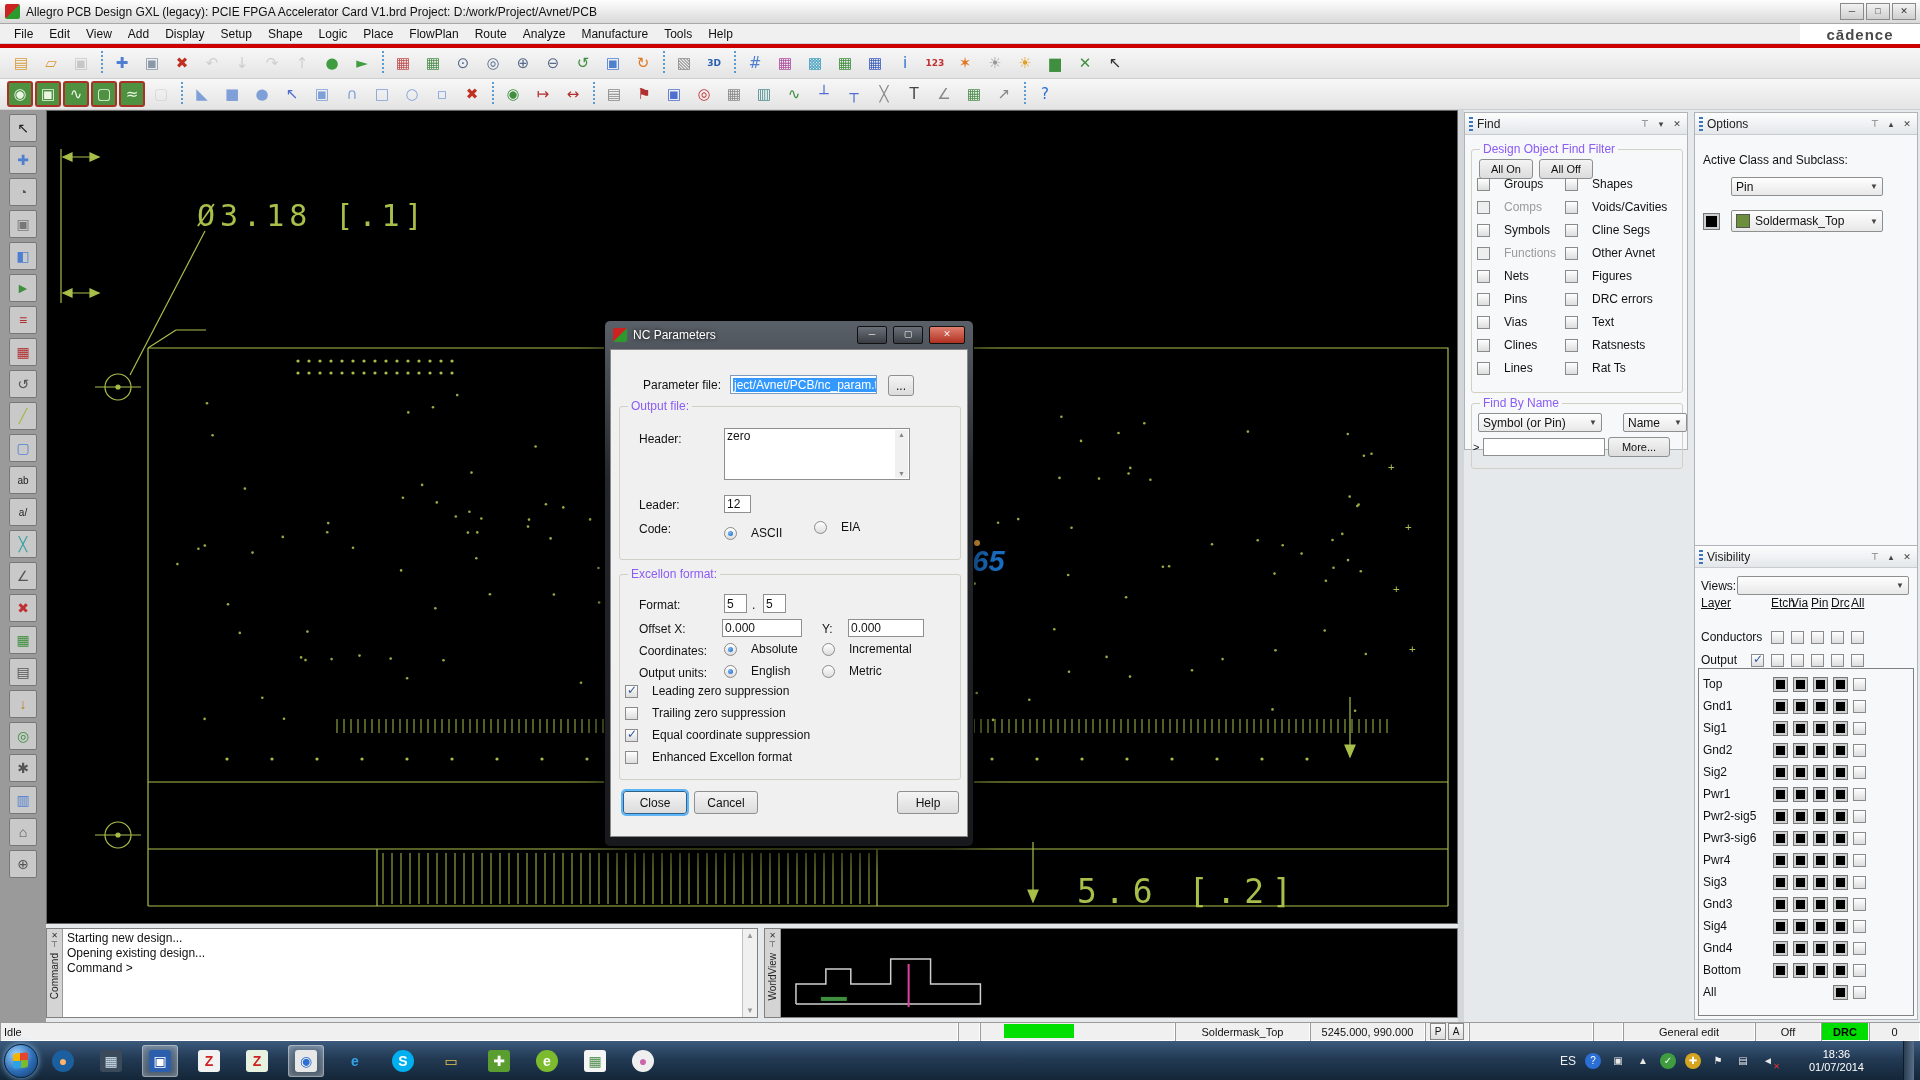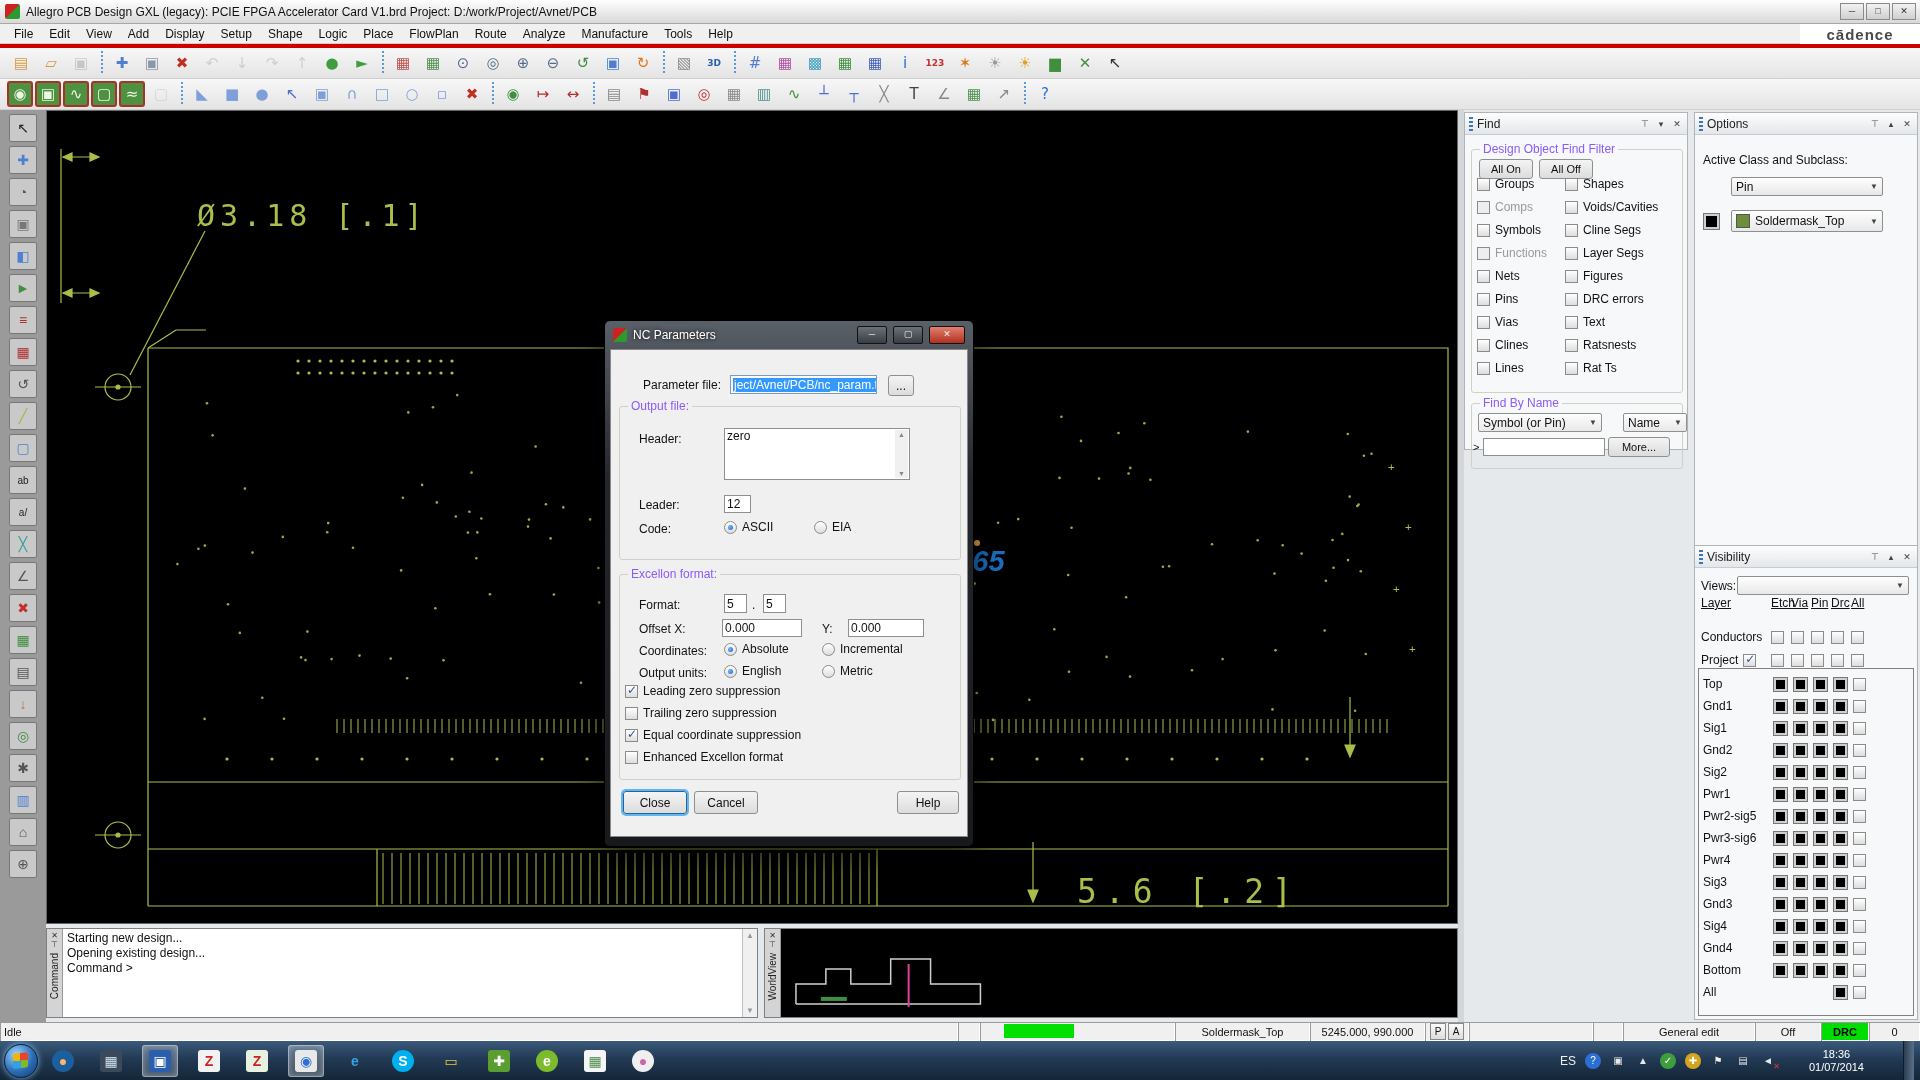--- a/index.html
+++ b/index.html
@@ -68,21 +68,21 @@
             font-size:11px;text-align:center;color:#111;display:flex;align-items:center;justify-content:center}
   .cb{width:13px;height:13px;background:linear-gradient(#fff,#ddd);border:1px solid #8b8b8b;box-sizing:border-box;
       position:relative;flex:none}
   .cb.on::after{content:"✓";position:absolute;left:1px;top:-3px;font-size:12px;color:#2b579a;font-weight:bold}
   .cb.black{width:15px;height:15px;background:#000;border:1px solid #777;box-shadow:inset 0 0 0 2px #cfcfcf}
   .cb.dis{background:#eee}
   .radio{width:13px;height:13px;border-radius:50%;background:linear-gradient(#fff,#ddd);border:1px solid #8b8b8b;
          box-sizing:border-box;position:relative;flex:none}
   .radio.sel::after{content:"";position:absolute;left:3px;top:3px;width:5px;height:5px;border-radius:50%;
                     background:radial-gradient(circle at 35% 35%,#7ab8f5,#1464c8)}
-  .lblrow{display:flex;align-items:center;gap:5px;font-size:12px}
+  .lblrow{display:flex;align-items:center;gap:14px;font-size:12px}
   .dis-text{color:#9a9a9a}
   .selectbox{background:linear-gradient(#fefefe,#e8e8e8);border:1px solid #8e8f8f;border-radius:2px;display:flex;
              align-items:center;padding:0 4px;box-sizing:border-box;font-size:12px;color:#111}
   .selectbox .arrow{margin-left:auto;font-size:8px;color:#444}
   .swatch{width:12px;height:12px;border:1px solid #555;flex:none}
   #find-grid{position:absolute;left:12px;top:64px;display:grid;grid-template-columns:88px 104px;row-gap:9px}
   .vis-row{display:grid;grid-template-columns:70px 20px 20px 20px 20px 20px;align-items:center;height:22px;font-size:12px}
   .vis-head{font-size:12px;text-decoration:underline;color:#111}
   #vis-list{position:absolute;left:3px;top:122px;width:216px;height:348px;border:1px solid #808080;overflow:hidden;padding-top:4px;box-sizing:border-box}
   
@@ -959,21 +959,21 @@
       <div class="lblrow">
         <span class="cb"></span>
         <span>Cline Segs</span>
       </div>
       <div class="lblrow">
         <span class="cb dis"></span>
         <span class="dis-text">Functions</span>
       </div>
       <div class="lblrow">
         <span class="cb"></span>
-        <span>Layer Segs</span>
+        <span>Other Avnet</span>
       </div>
       <div class="lblrow">
         <span class="cb"></span>
         <span>Nets</span>
       </div>
       <div class="lblrow">
         <span class="cb"></span>
         <span>Figures</span>
       </div>
       <div class="lblrow">
@@ -1074,21 +1074,21 @@
         <span class="cb"></span>
         <span class="cb"></span>
         <span class="cb"></span>
         <span class="cb"></span>
         <span class="cb"></span>
       </div>
     </div>
   <div id="vis-planes-row" class="vis-row abs" style="left:6px;top:103px;width:212px">
       <div class="vis-row">
         <span class="lblrow">
-          <span>Project</span>
+          <span>Output</span>
           <span class="cb on"></span>
         </span>
         <span class="cb"></span>
         <span class="cb"></span>
         <span class="cb"></span>
         <span class="cb"></span>
         <span class="cb"></span>
       </div>
     </div>
   <div id="vis-list">
@@ -1239,21 +1239,21 @@
       <div class="mini-scroll">
           <span>▲</span>
           <span>▼</span>
         </div>
     </div>
     <span class="dlg-label" style="left:28px;top:148px">Leader:</span>
     <div class="textbox" style="left:113px;top:145px;width:27px;height:18px;border-color:#8e8f8f">
       <span>12</span>
     </div>
     <span class="dlg-label" style="left:28px;top:172px">Code:</span>
-    <div class="lblrow abs" style="left:113px;top:170px">
+    <div class="lblrow abs" style="left:113px;top:176px">
       <span class="radio sel"></span>
       <span>ASCII</span>
     </div>
     <div class="lblrow abs" style="left:203px;top:170px">
       <span class="radio"></span>
       <span>EIA</span>
     </div>
 
     <div class="groupbox" style="left:8px;top:224px;width:340px;height:204px;background:#f0f0f0">
       <span class="group-label" style="background:#f0f0f0">Excellon format:</span>

